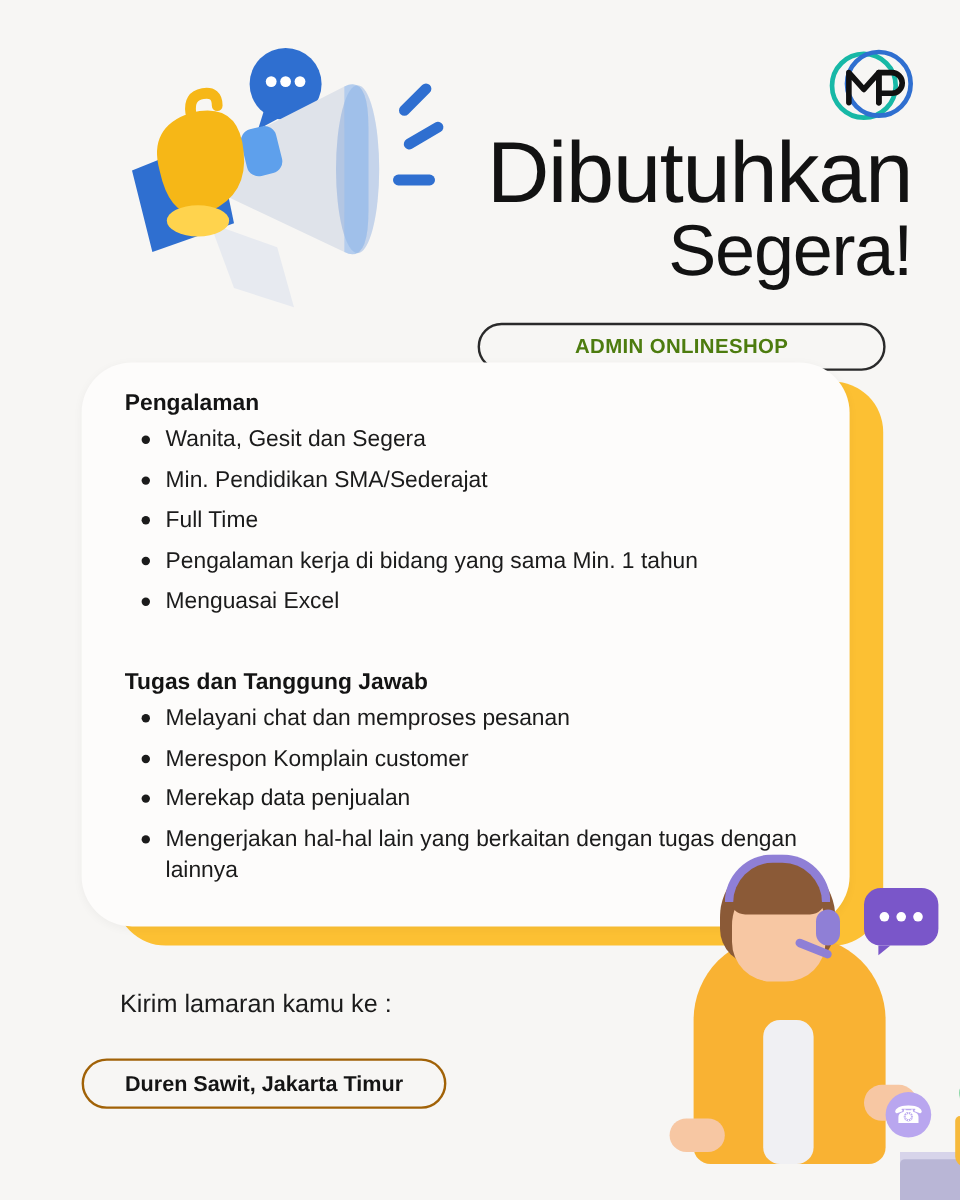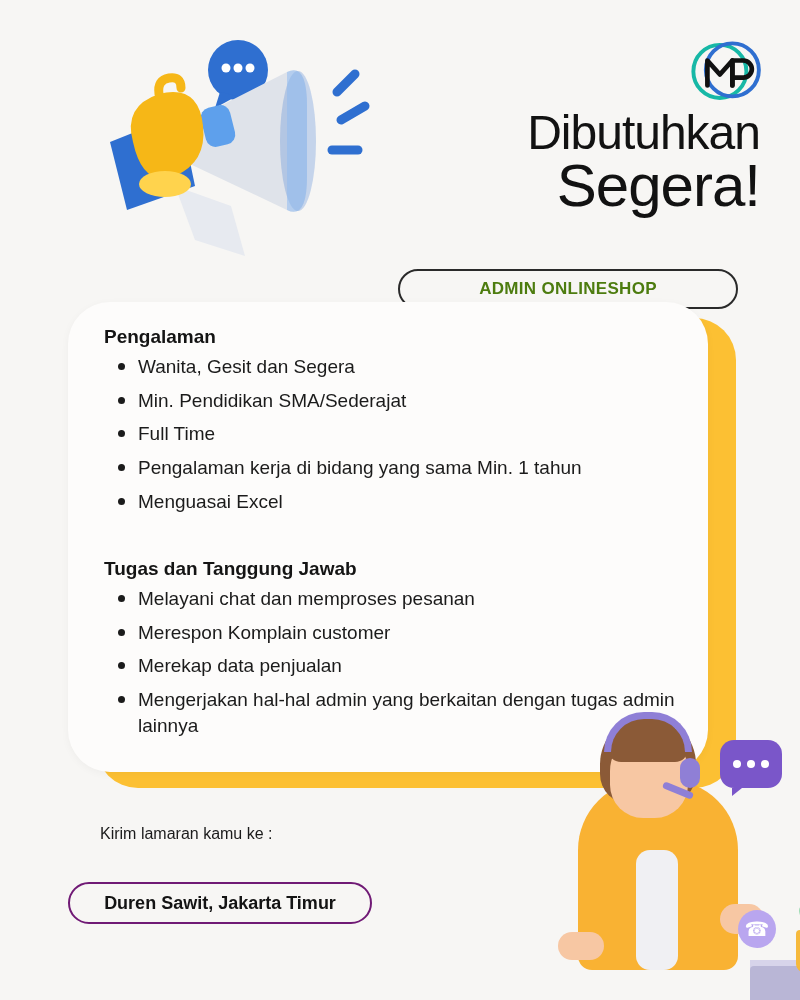--- a/index.html
+++ b/index.html
@@ -26,21 +26,21 @@
   .megaphone { position: absolute; left: 55px; top: 10px; width: 320px; height: 270px; }
 
   
   .headline {
     position: absolute; left: 360px; top: 110px; width: 400px;
     text-align: right;
     color: #121212;
     line-height: 0.97;
     letter-spacing: -1px;
   }
-  .headline .l1 { font-size: 48px; font-weight: 400; display: block; }
+  .headline .l1 { font-size: 72px; font-weight: 400; display: block; }
   .headline .l2 { font-size: 60px; font-weight: 400; display: block; }
 
   
   .job-pill {
     position: absolute; left: 398px; top: 269px;
     width: 340px; height: 40px;
     border: 2px solid #2a2a2a;
     border-radius: 22px;
     background: #f7f6f4;
     display: flex; align-items: center; justify-content: center;
@@ -85,26 +85,26 @@
   ul.items li::before {
     content: "";
     position: absolute; left: 14px; top: 9px;
     width: 7px; height: 7px; border-radius: 50%;
     background: #1b1b1b;
   }
 
   
   .send-label {
     position: absolute; left: 100px; top: 825px;
-    font-size: 16px; color: #1b1b1b;
+    font-size: 21px; color: #1b1b1b;
   }
   .loc-pill {
     position: absolute; left: 68px; top: 882px;
     width: 304px; height: 42px;
-    border: 2px solid #701a75;
+    border: 2px solid #a16207;
     border-radius: 22px;
     display: flex; align-items: center; justify-content: center;
     font-size: 18px; font-weight: bold; color: #141414;
     background: transparent;
   }
 
   
   .cs-scene { position: absolute; right: 0; bottom: 0; width: 420px; height: 320px; }
   .desk {
     position: absolute; left: 370px; bottom: 0; width: 430px; height: 34px;
@@ -251,21 +251,21 @@
       <li>Full Time</li>
       <li>Pengalaman kerja di bidang yang sama Min. 1 tahun</li>
       <li>Menguasai Excel</li>
     </ul>
 
     <div class="sec-title second">Tugas dan Tanggung Jawab</div>
     <ul class="items">
       <li>Melayani chat dan memproses pesanan</li>
       <li>Merespon Komplain customer</li>
       <li>Merekap data penjualan</li>
-      <li>Mengerjakan hal-hal admin yang berkaitan dengan tugas admin lainnya</li>
+      <li>Mengerjakan hal-hal lain yang berkaitan dengan tugas dengan lainnya</li>
     </ul>
   </div>
 
   <div class="send-label">Kirim lamaran kamu ke :</div>
   <div class="loc-pill">Duren Sawit, Jakarta Timur</div>
 
   <div class="cs-scene">
     <div class="desk-top"></div>
     <div class="desk"></div>
 

